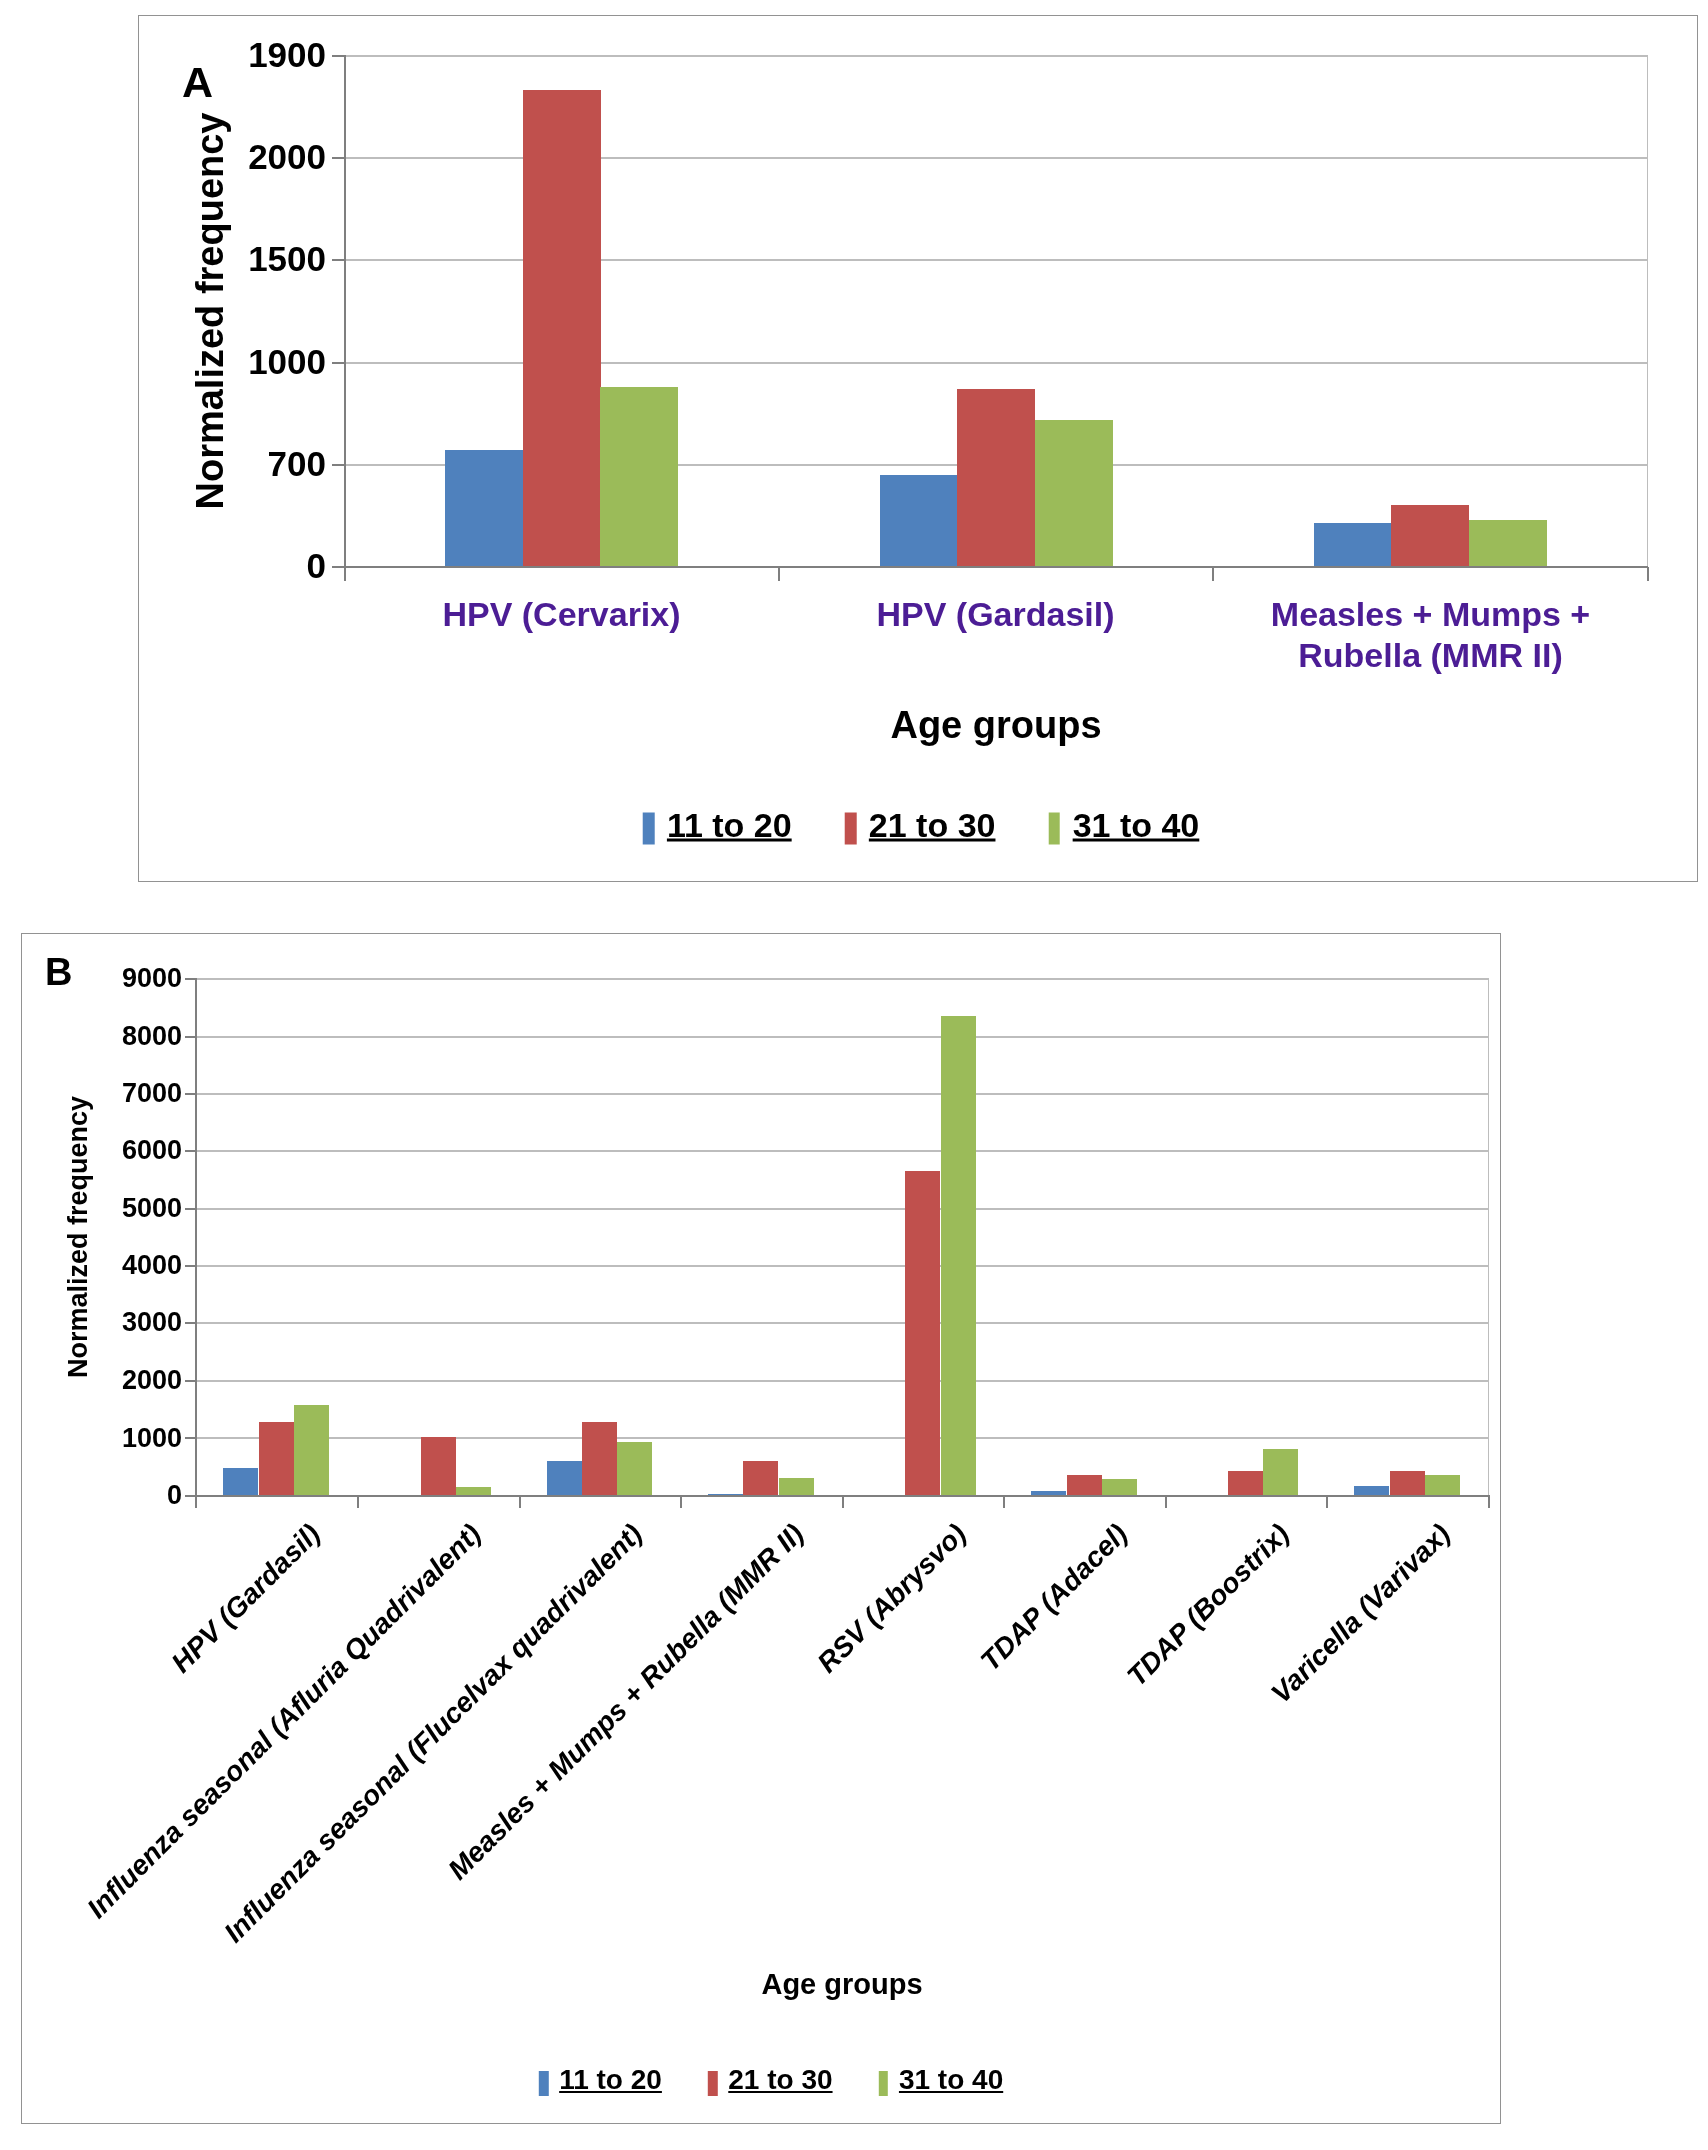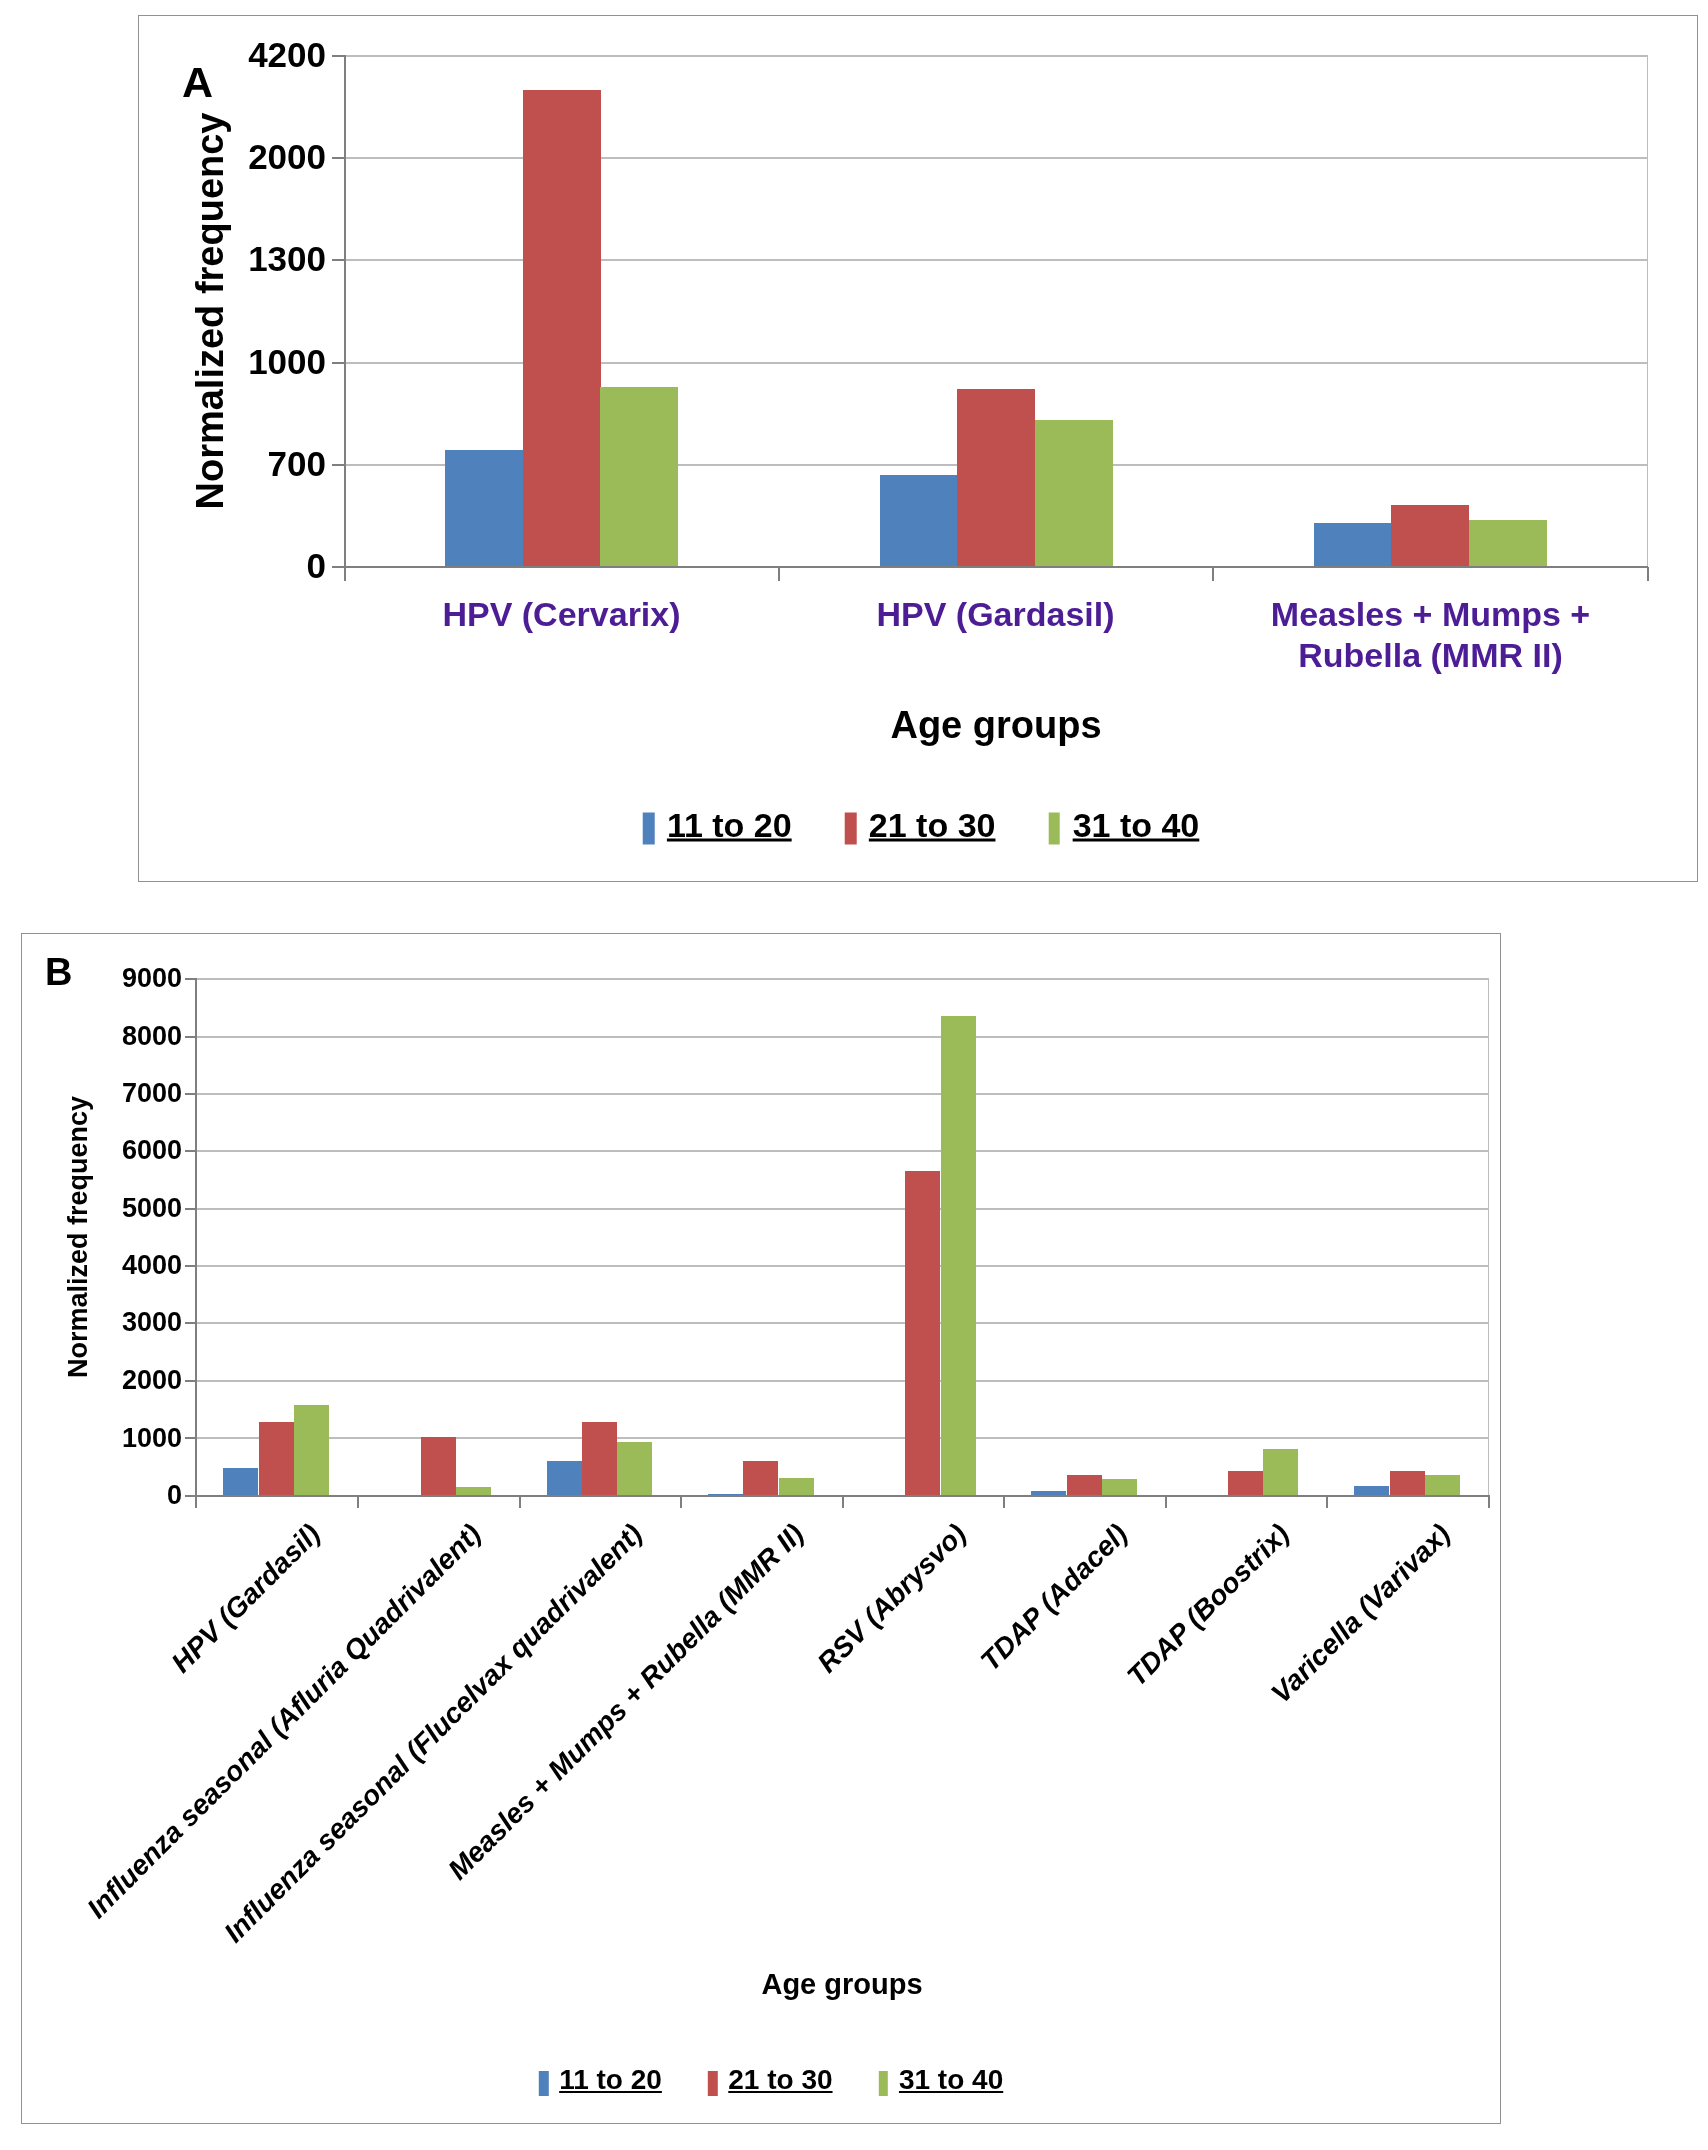--- a/index.html
+++ b/index.html
@@ -87,27 +87,27 @@
       <div class="tick" style="left: 332px; top: 566px; width: 12.6px; height: 1.5px;"></div>
       <div class="ytick-label" style="left: 122px; top: 546px; width: 204px; font-size: 35px;">0</div>
       <div class="gridline" style="left: 345px; top: 464px; width: 1303px;"></div>
       <div class="tick" style="left: 332px; top: 464px; width: 12.6px; height: 1.5px;"></div>
       <div class="ytick-label" style="left: 122px; top: 444px; width: 204px; font-size: 35px;">700</div>
       <div class="gridline" style="left: 345px; top: 362px; width: 1303px;"></div>
       <div class="tick" style="left: 332px; top: 362px; width: 12.6px; height: 1.5px;"></div>
       <div class="ytick-label" style="left: 122px; top: 342px; width: 204px; font-size: 35px;">1000</div>
       <div class="gridline" style="left: 345px; top: 259px; width: 1303px;"></div>
       <div class="tick" style="left: 332px; top: 259px; width: 12.6px; height: 1.5px;"></div>
-      <div class="ytick-label" style="left: 122px; top: 239px; width: 204px; font-size: 35px;">1300</div>
+      <div class="ytick-label" style="left: 122px; top: 239px; width: 204px; font-size: 35px;">1500</div>
       <div class="gridline" style="left: 345px; top: 157px; width: 1303px;"></div>
       <div class="tick" style="left: 332px; top: 157px; width: 12.6px; height: 1.5px;"></div>
       <div class="ytick-label" style="left: 122px; top: 137px; width: 204px; font-size: 35px;">2000</div>
       <div class="gridline" style="left: 345px; top: 55px; width: 1303px;"></div>
       <div class="tick" style="left: 332px; top: 55px; width: 12.6px; height: 1.5px;"></div>
-      <div class="ytick-label" style="left: 122px; top: 35px; width: 204px; font-size: 35px;">4200</div>
+      <div class="ytick-label" style="left: 122px; top: 35px; width: 204px; font-size: 35px;">1900</div>
       <div class="plot-right" style="left: 1647px; top: 55px; height: 511px;"></div>
       <div class="tick" style="left: 344px; top: 567px; width: 1.5px; height: 13.6px;"></div>
       <div class="tick" style="left: 778px; top: 567px; width: 1.5px; height: 13.6px;"></div>
       <div class="tick" style="left: 1212px; top: 567px; width: 1.5px; height: 13.6px;"></div>
       <div class="tick" style="left: 1647px; top: 567px; width: 1.5px; height: 13.6px;"></div>
       <div class="bar" style="left: 445px; top: 450px; width: 78px; height: 117px; background: rgb(79, 129, 189);"></div>
       <div class="bar" style="left: 523px; top: 90px; width: 78px; height: 476px; background: rgb(192, 80, 77);"></div>
       <div class="bar" style="left: 600px; top: 387px; width: 78px; height: 180px; background: rgb(155, 187, 89);"></div>
       <div class="cat-label" style="left: 387px; top: 594px; width: 349px; font-size: 34px;">HPV (Cervarix)</div>
       <div class="bar" style="left: 880px; top: 475px; width: 78px; height: 91px; background: rgb(79, 129, 189);"></div>

